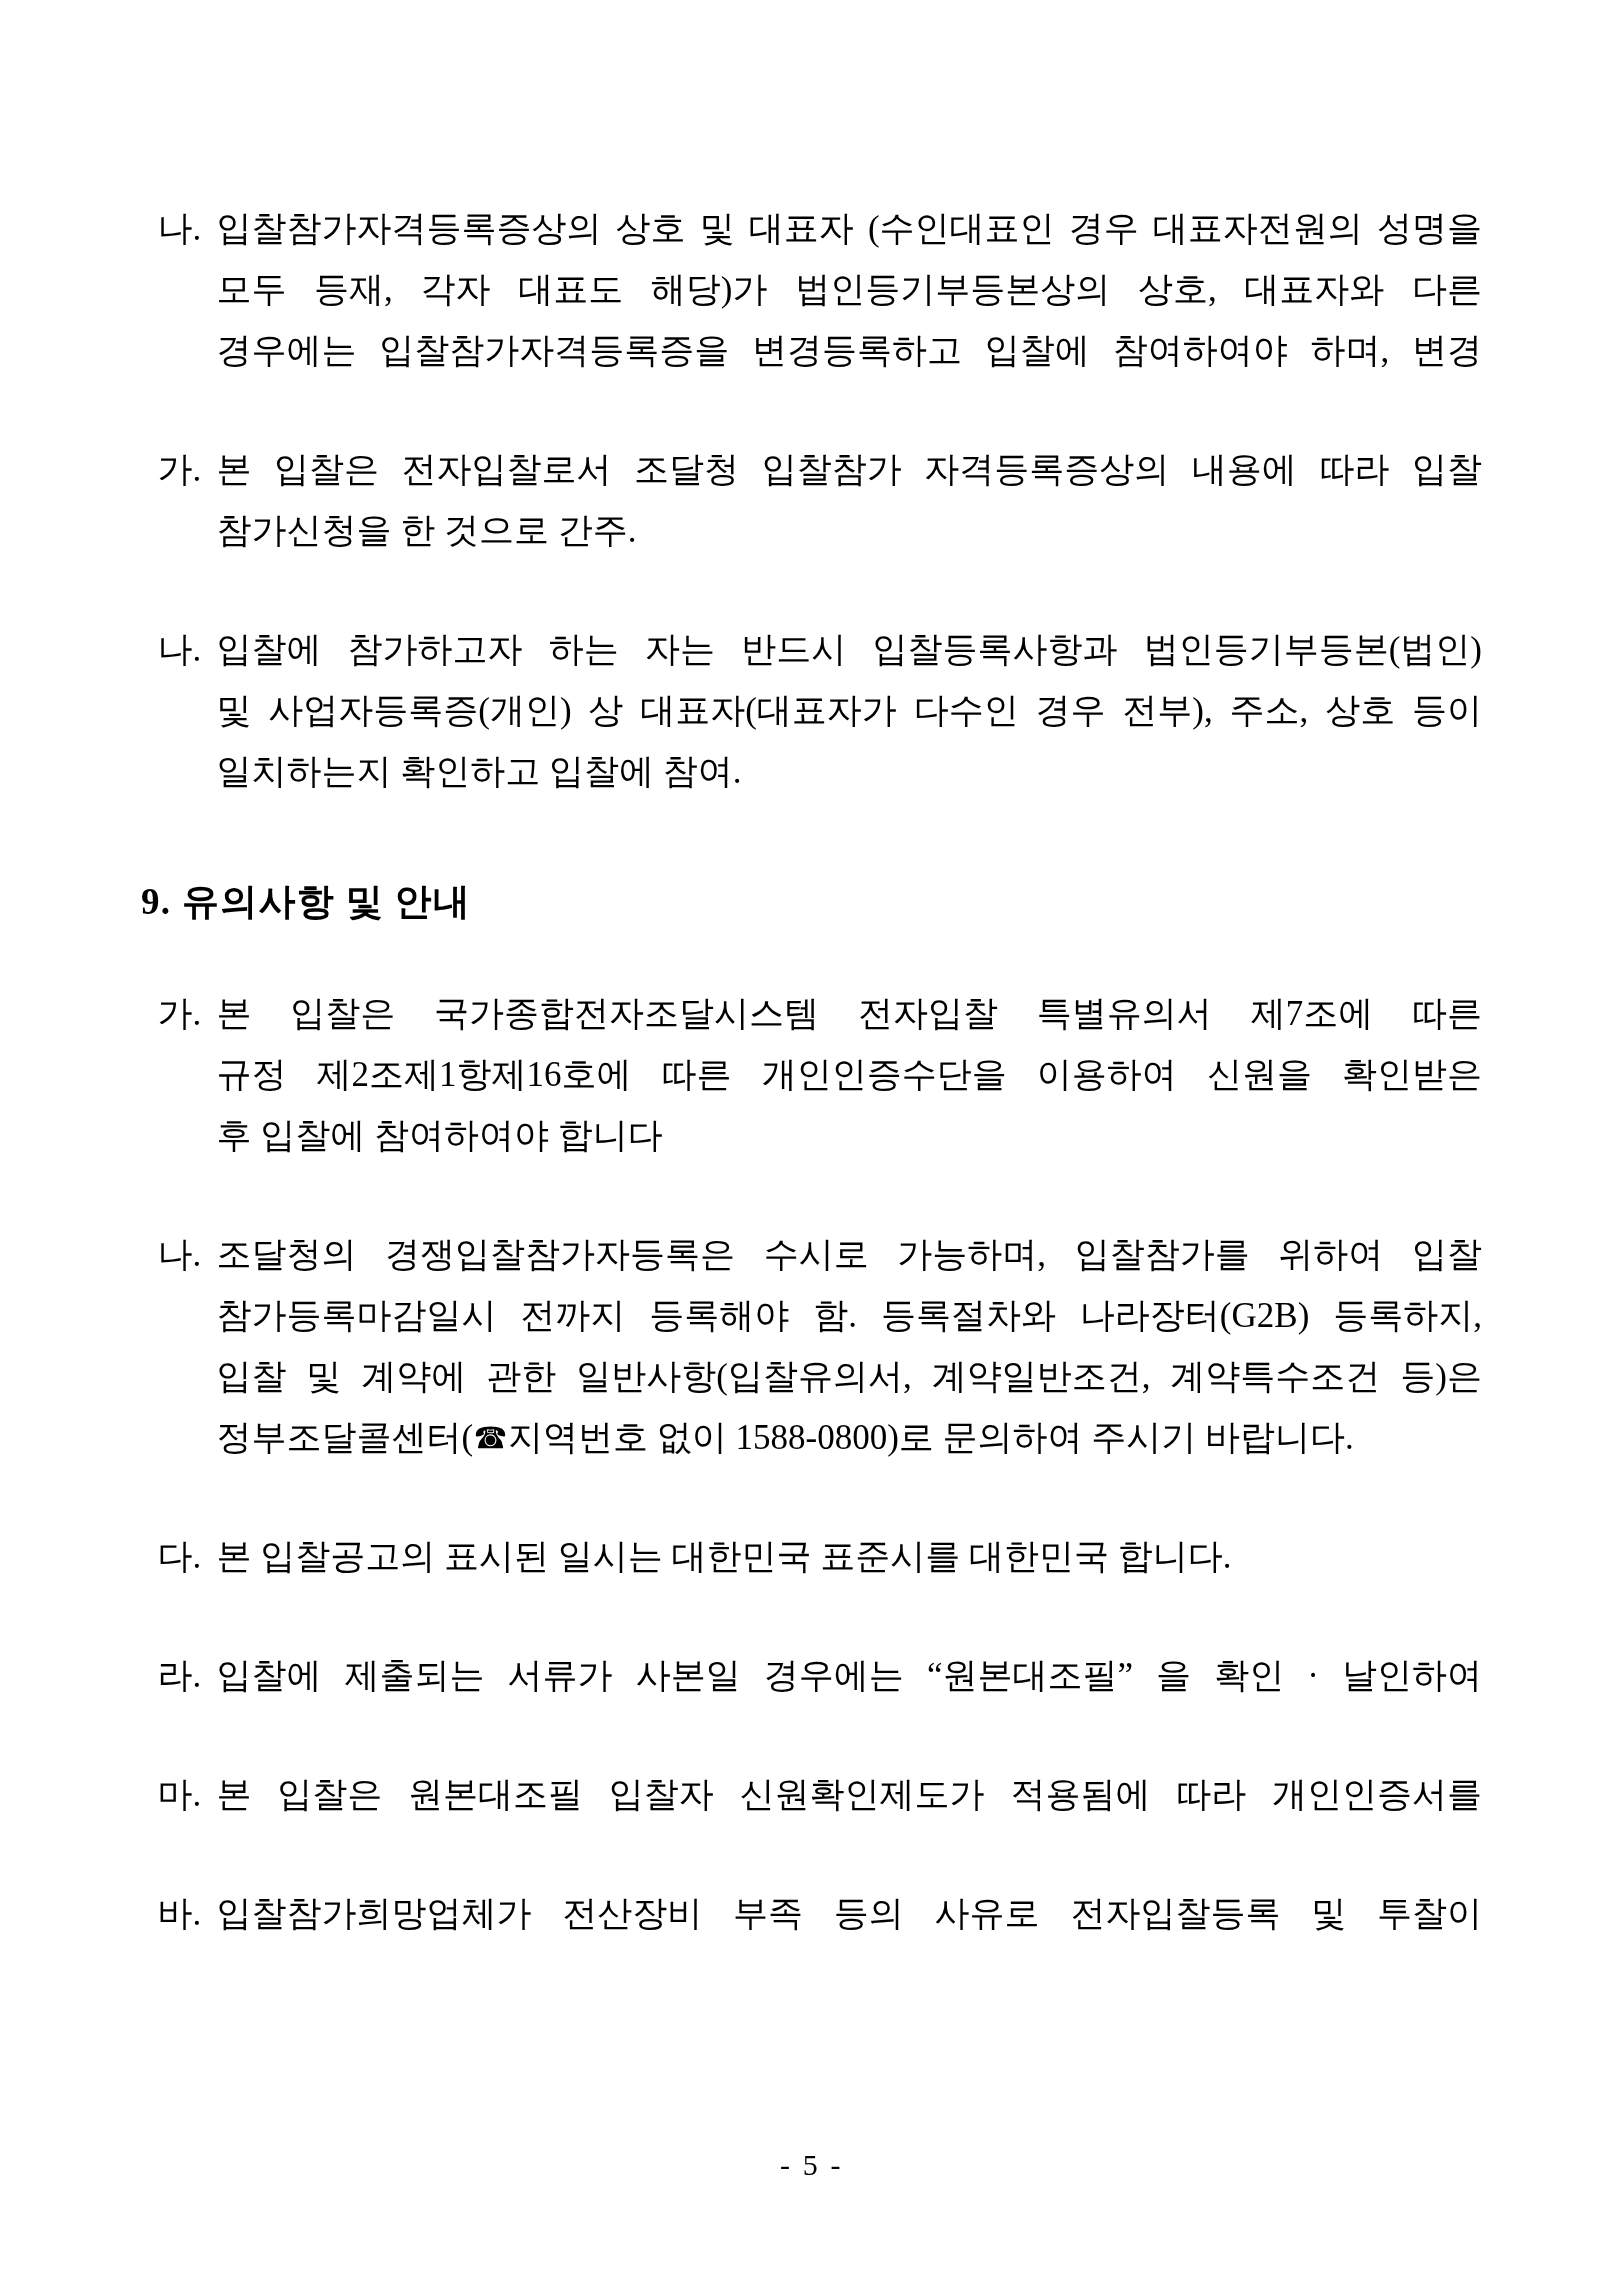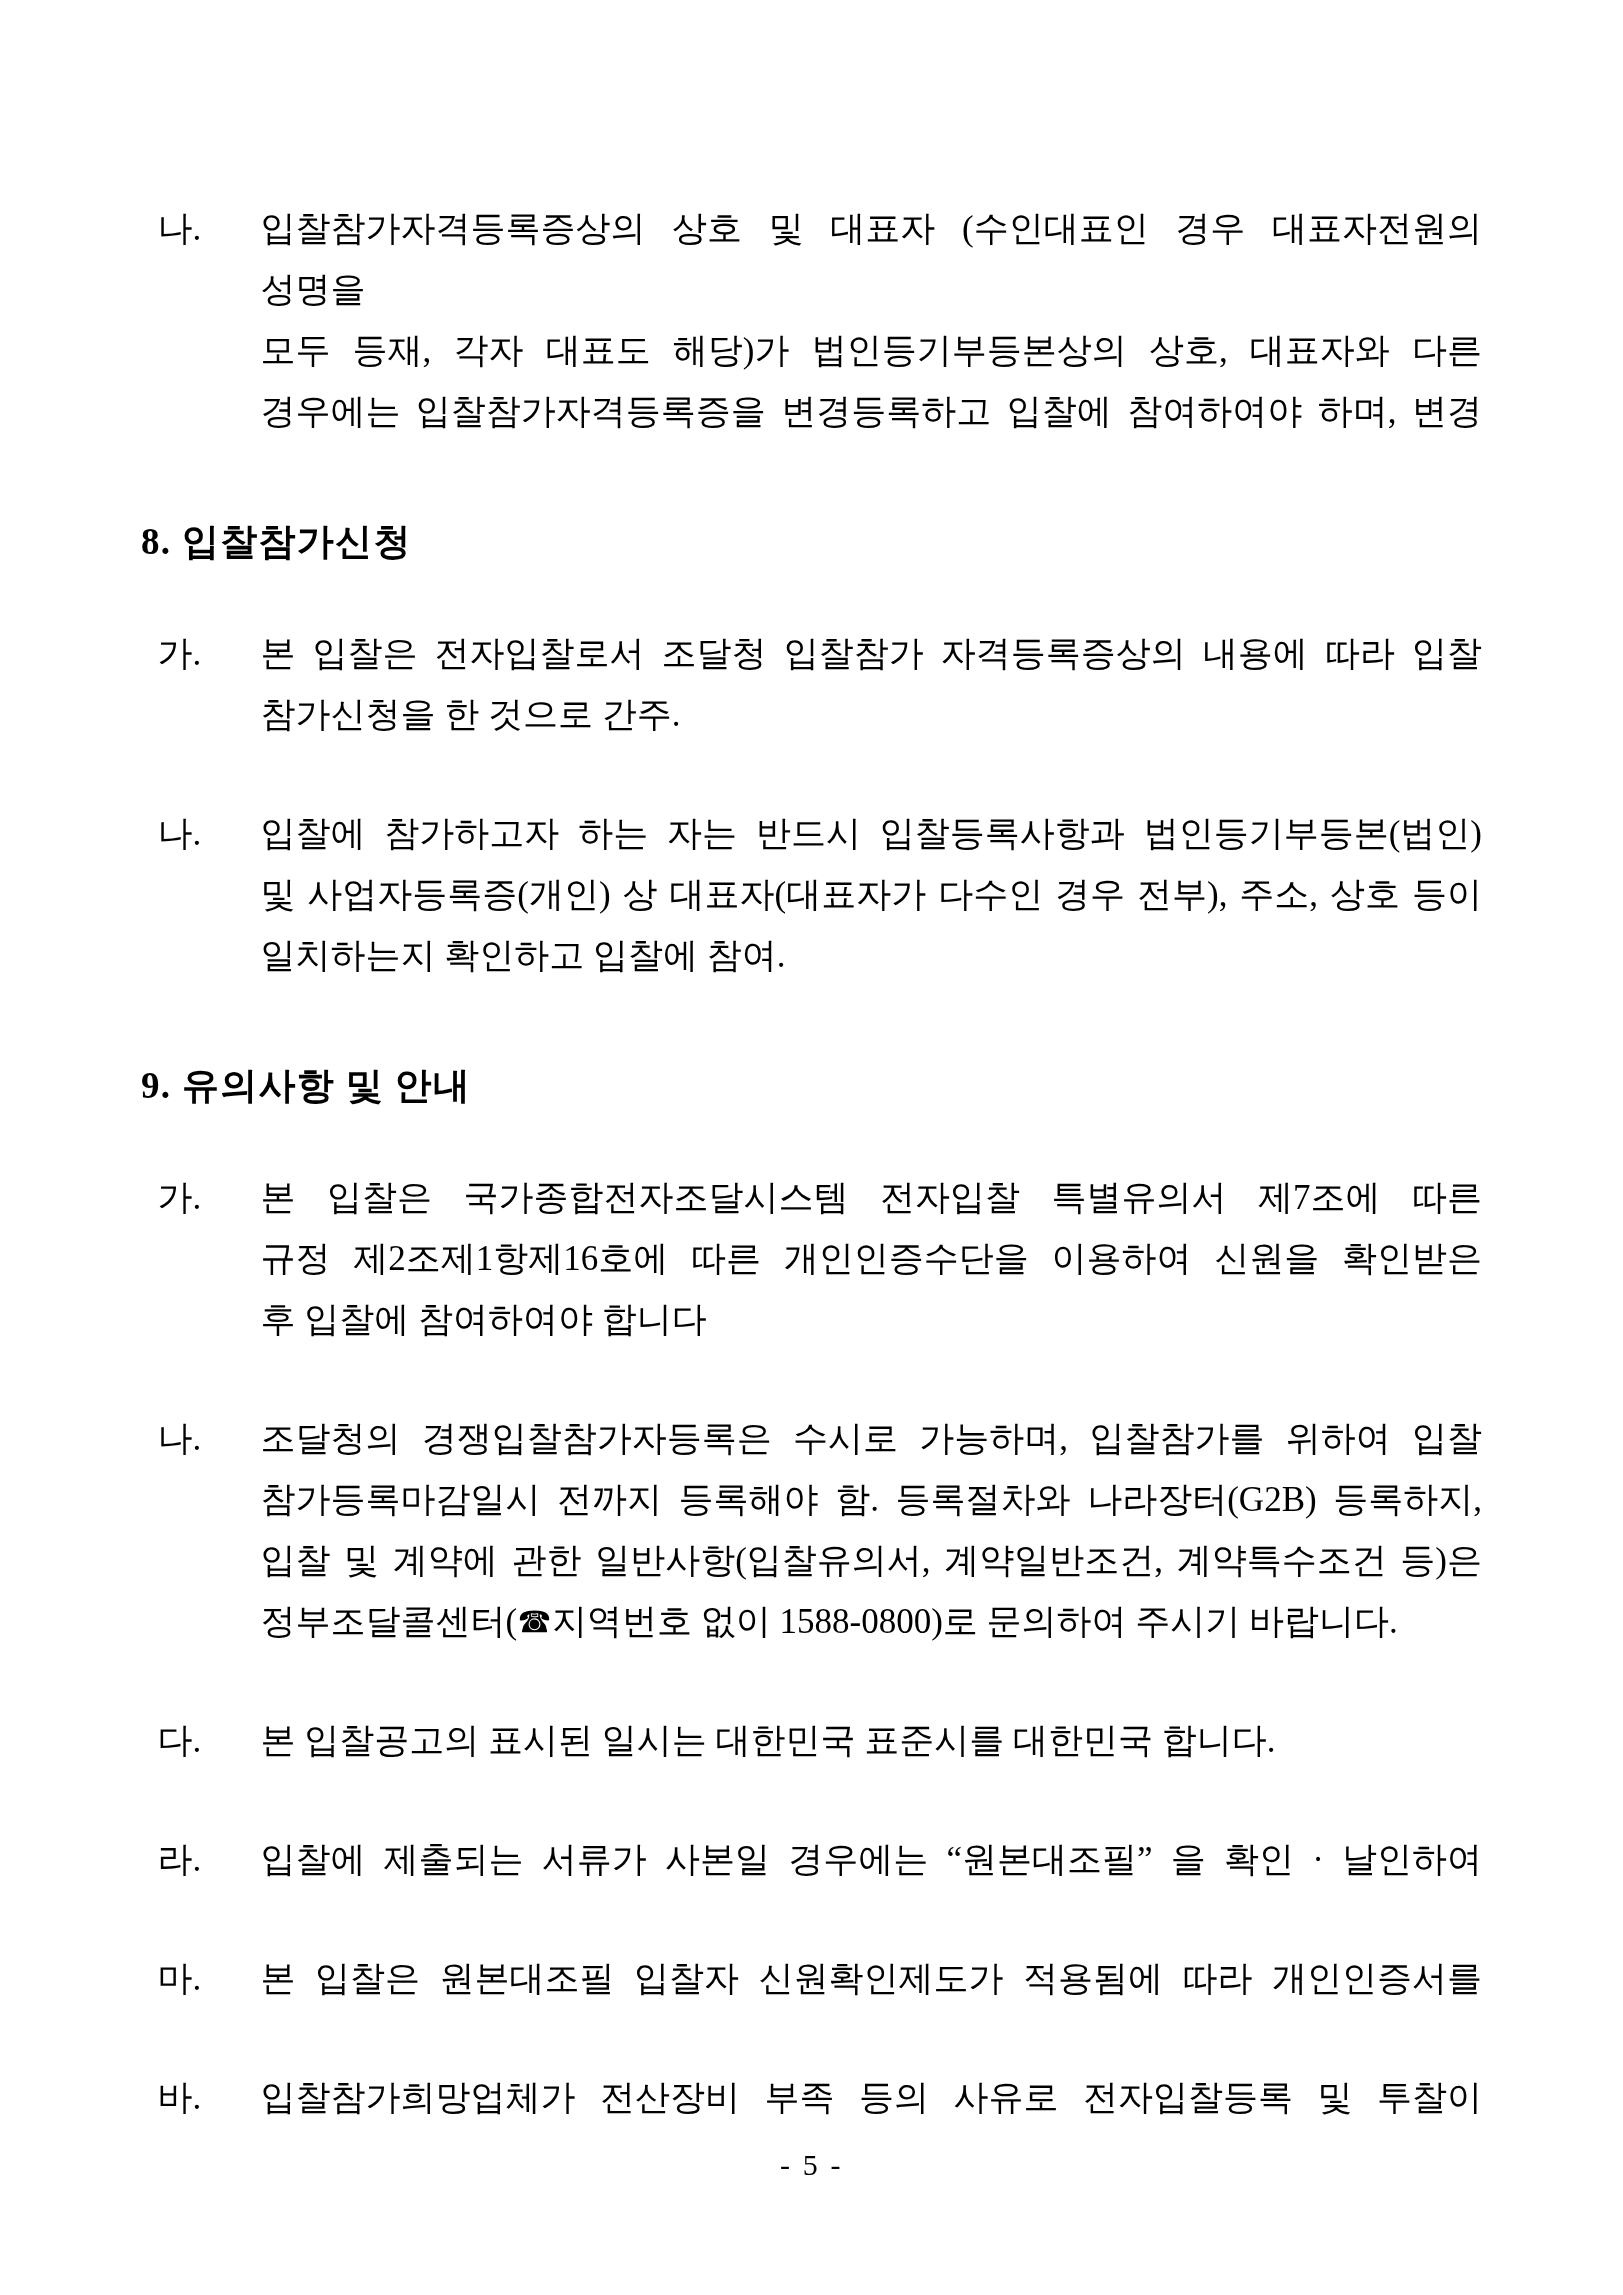--- a/index.html
+++ b/index.html
@@ -30,21 +30,20 @@
     font-size: 35px;
     line-height: 61px;
     white-space: nowrap;
   }
   .item .lines { flex: 1 1 auto; min-width: 0; }
   .line {
     font-size: 35px;
     line-height: 61px;
     text-align: justify;
     word-break: keep-all;
-    margin-left: 44px;
   }
   .line.full {
     text-align-last: justify;
     -moz-text-align-last: justify;
   }
   .footer {
     position: absolute;
     bottom: 113px;
     left: 0;
     width: 100%;
@@ -60,21 +59,20 @@
 
   <div class="block item">
     <span class="label">나.</span>
     <div class="lines">
       <div class="line full">입찰참가자격등록증상의 상호 및 대표자 (수인대표인 경우 대표자전원의 성명을</div>
       <div class="line full">모두 등재, 각자 대표도 해당)가 법인등기부등본상의 상호, 대표자와 다른</div>
       <div class="line full">경우에는 입찰참가자격등록증을 변경등록하고 입찰에 참여하여야 하며, 변경</div>
     </div>
   </div>
 
-  <div class="block heading">8. 입찰참가신청</div>
 
   <div class="block item">
     <span class="label">가.</span>
     <div class="lines">
       <div class="line full">본 입찰은 전자입찰로서 조달청 입찰참가 자격등록증상의 내용에 따라 입찰</div>
       <div class="line">참가신청을 한 것으로 간주.</div>
     </div>
   </div>
 
   <div class="block item">

